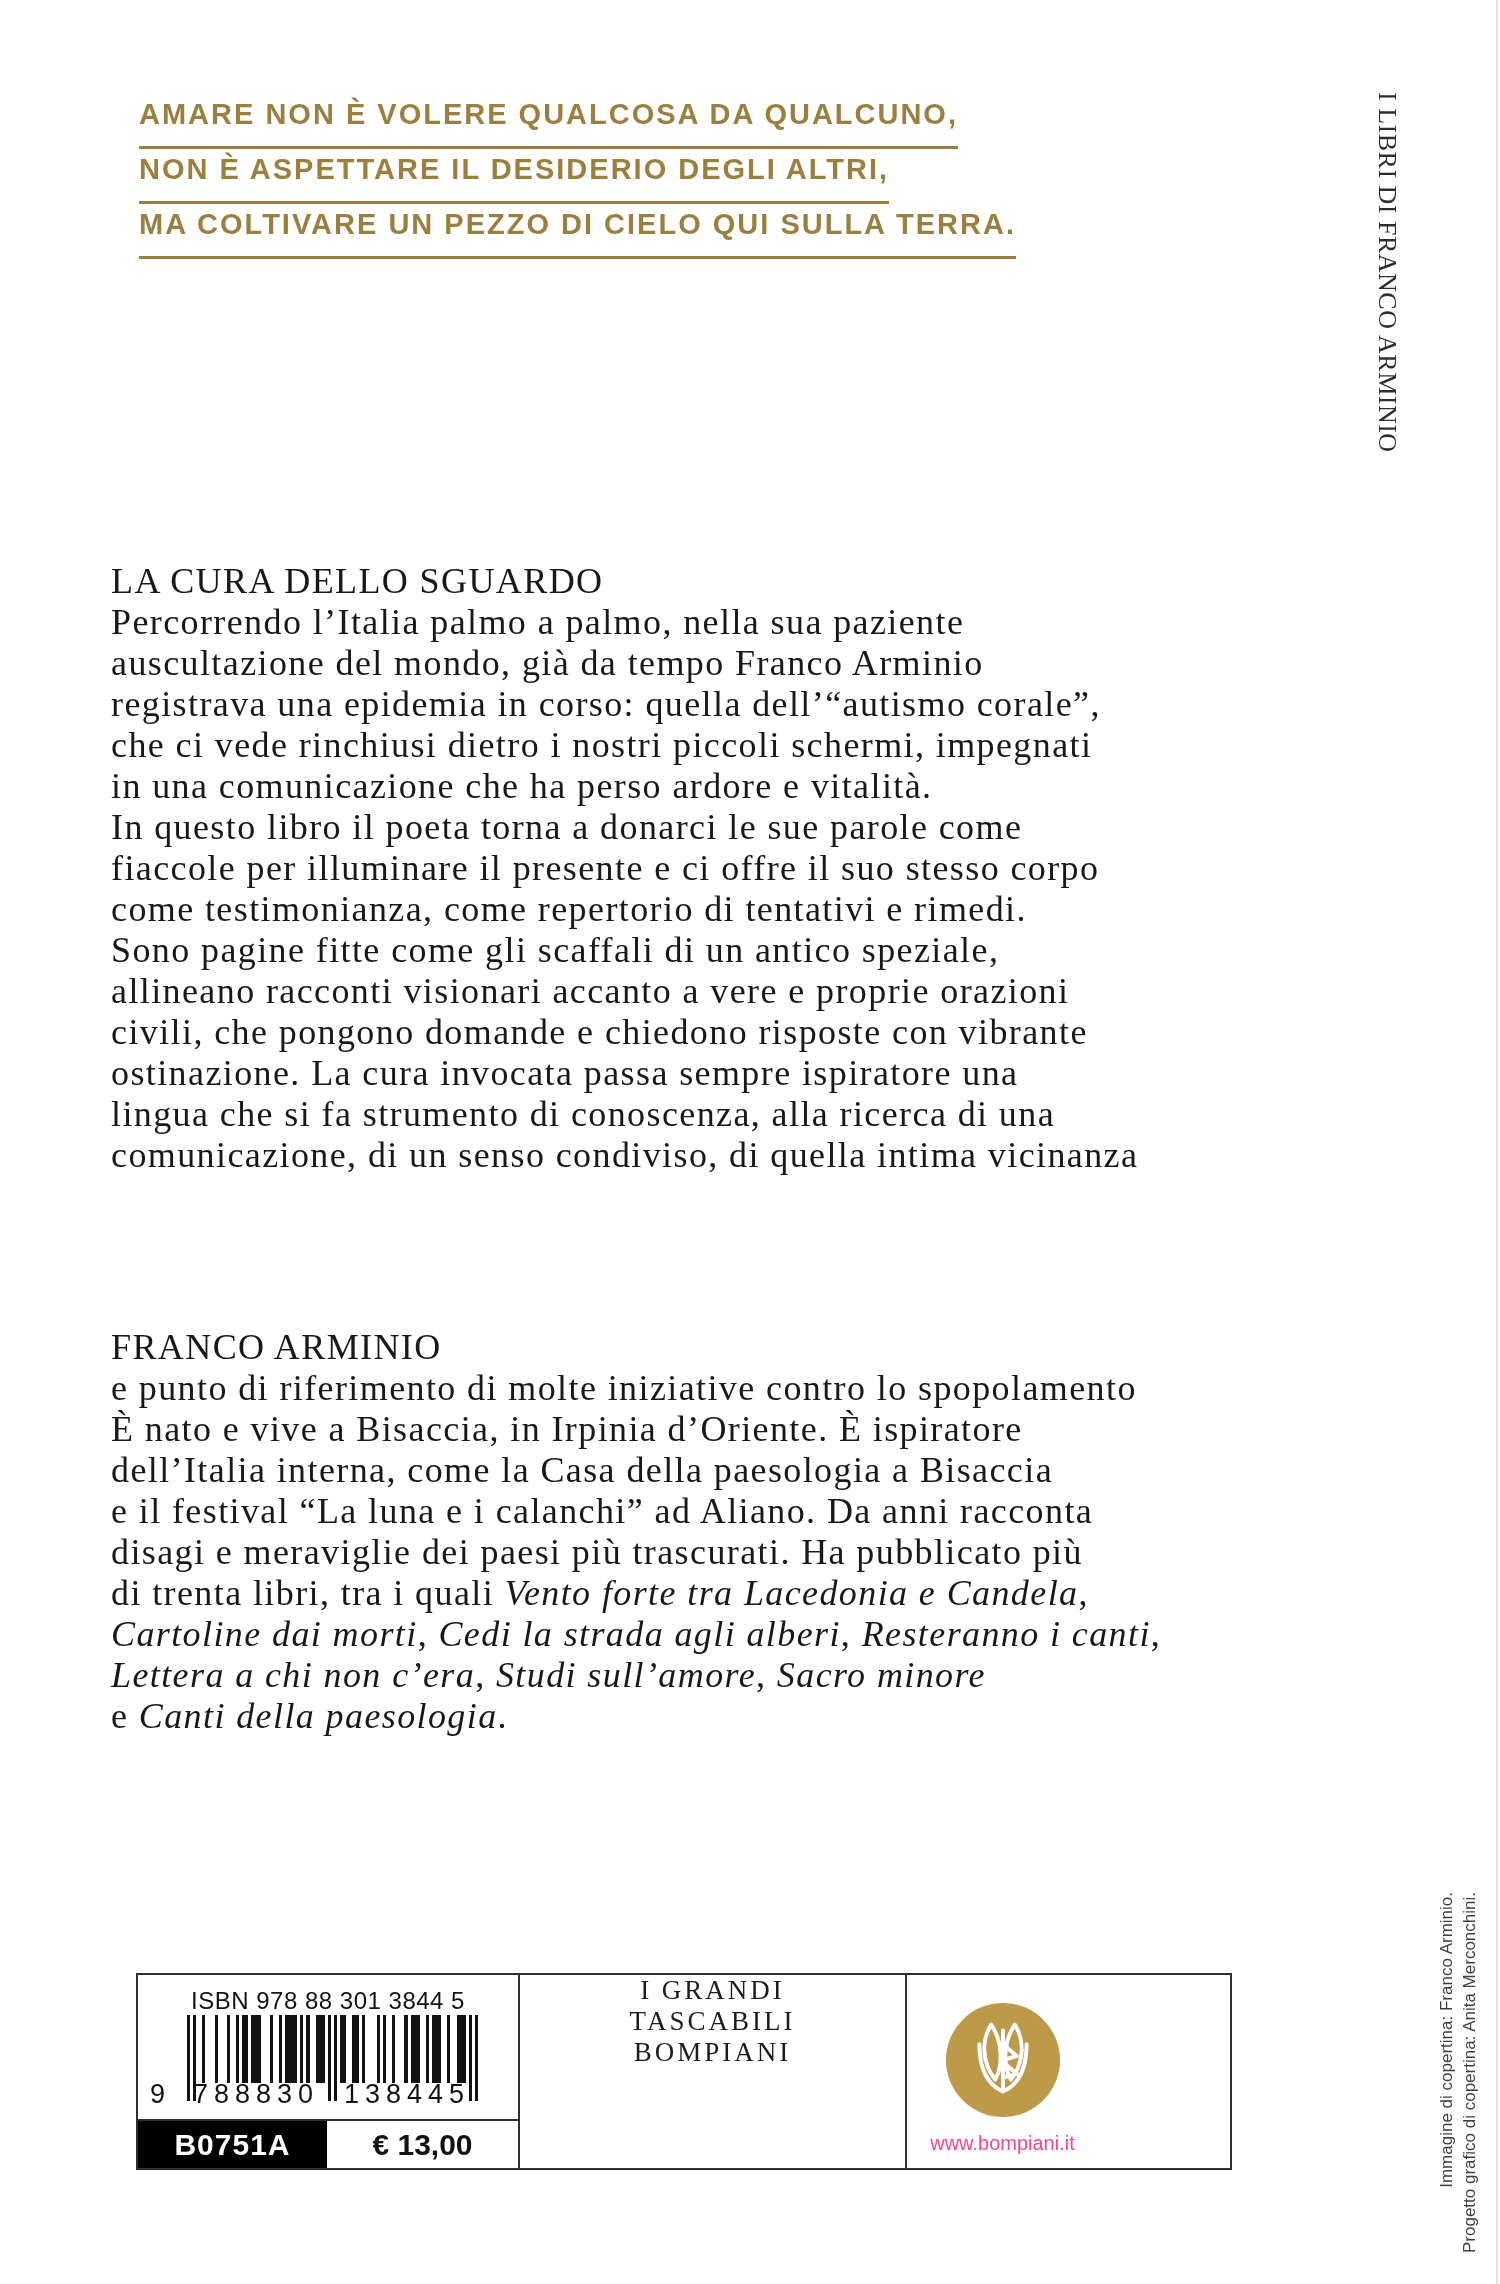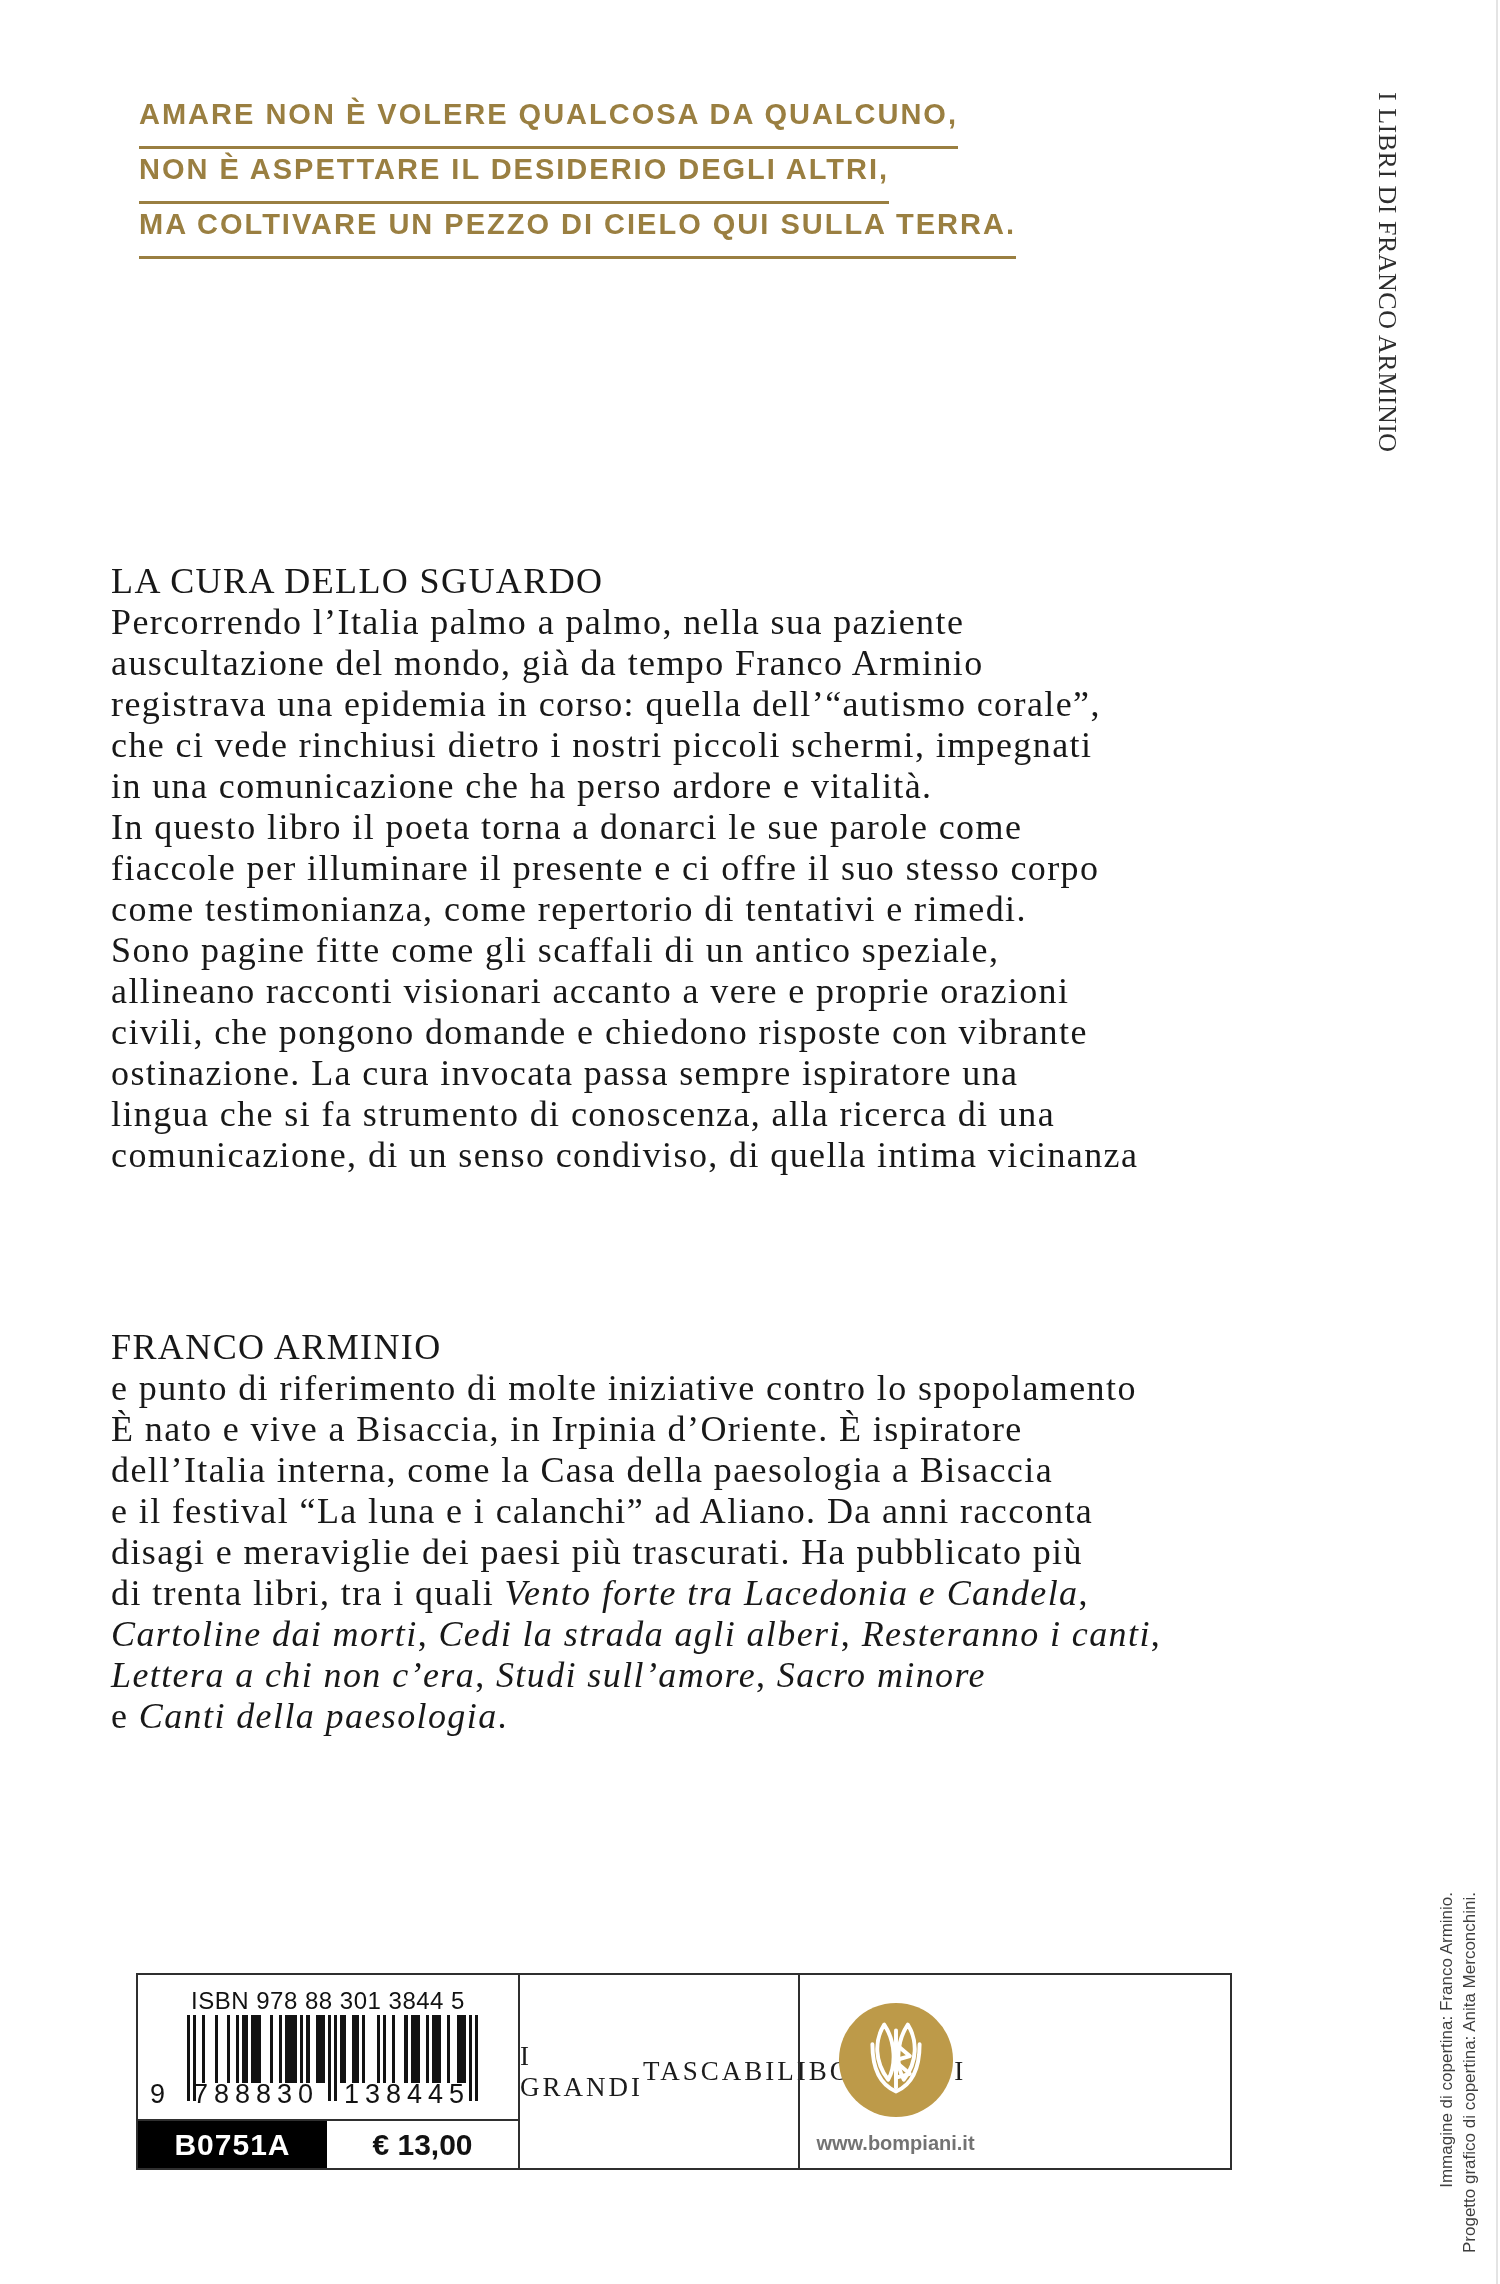--- a/index.html
+++ b/index.html
@@ -56,30 +56,30 @@
   .bc-digit { position:absolute; top:104px; font-size:27px; color:#121212; }
   .d-first { left:12px; }
   .d-g1 { left:54px;  width:128px; text-align:center; letter-spacing:6px; }
   .d-g2 { left:206px; width:124px; text-align:center; letter-spacing:6px; }
   .bc-bottom { height:47px; border-top:2px solid var(--rule); display:flex; }
   .code-box { width:189px; background:#000000; color:#fff; display:flex; align-items:center;
     justify-content:center; font-weight:bold; font-size:30px; letter-spacing:1px; }
   .price-box { flex:1; display:flex; align-items:center; justify-content:center;
     font-weight:bold; font-size:30px; color:#121212; }
 
-  .cell-imprint { width:280px; border-left:2px solid var(--rule);
-    display:flex; align-items:center; justify-content:space-between;
+  .cell-imprint { width:387px; border-left:2px solid var(--rule);
+    display:flex; flex-direction:column; align-items:center; justify-content:flex-start;
     font-family:"Liberation Serif", serif; font-size:27px; line-height:31px;
     letter-spacing:3px; color:#1c1c1c; }
 
   .cell-logo { width:193px; border-left:2px solid var(--rule); position:relative; }
   .cell-logo.last { width:193px; }
   .logo-svg { position:absolute; left:50%; top:26px; transform:translateX(-50%); }
   .logo-url { position:absolute; left:0; right:0; bottom:13px; text-align:center;
-    font-weight:bold; font-size:20px; color:#737373; }
+    font-weight:normal; font-size:20px; color:#ec4899; }
 </style>
 </head>
 <body>
 
 <div class="page">
 
   <div class="edge-line"></div>
 
   <div class="quote">
     <div class="quote-line">AMARE NON È VOLERE QUALCOSA DA QUALCUNO,</div>

